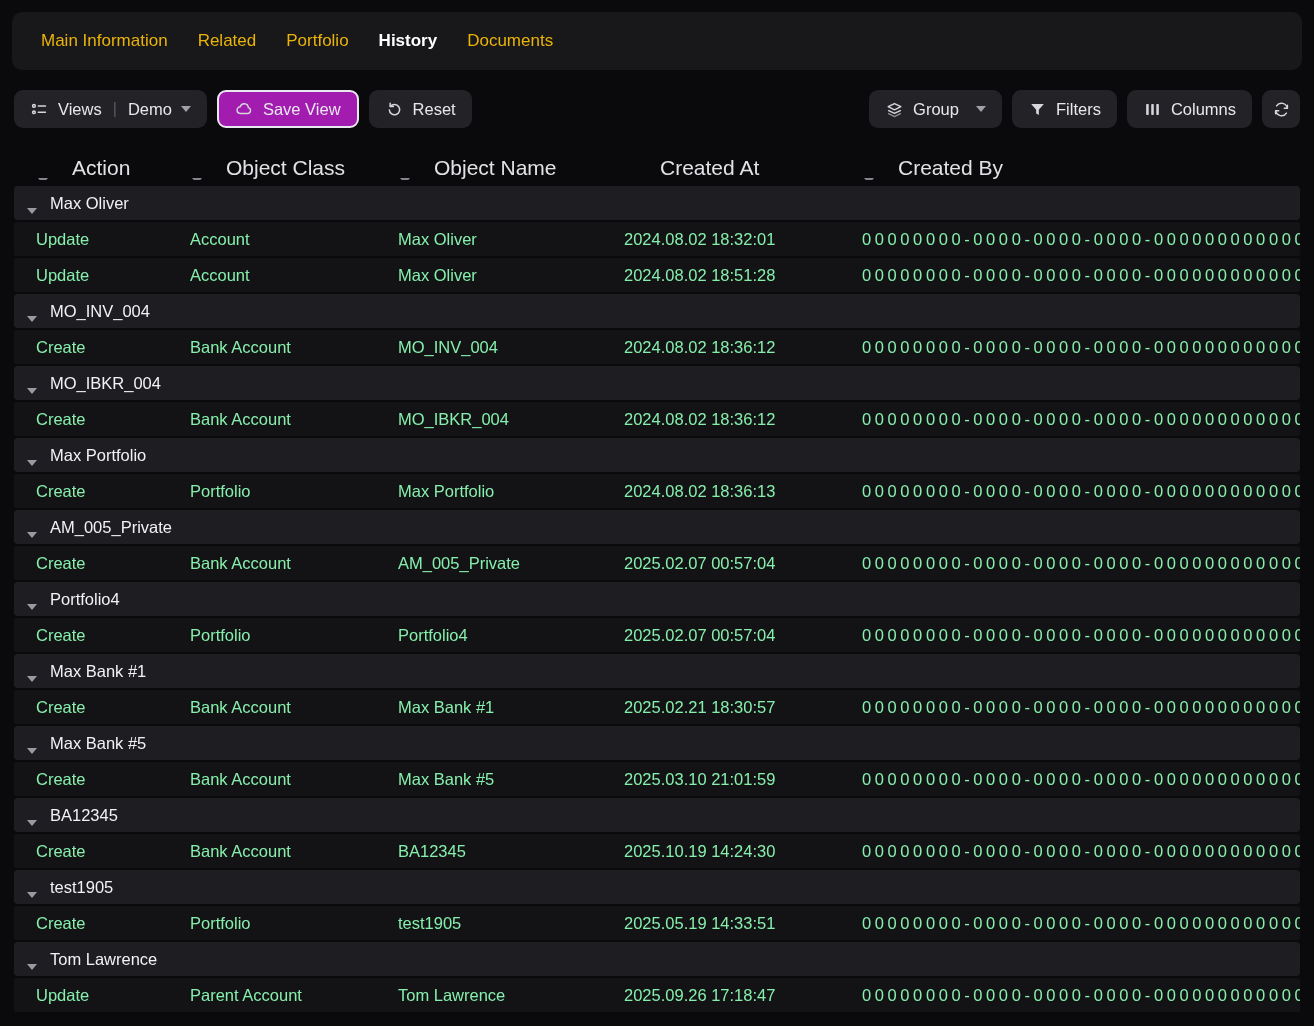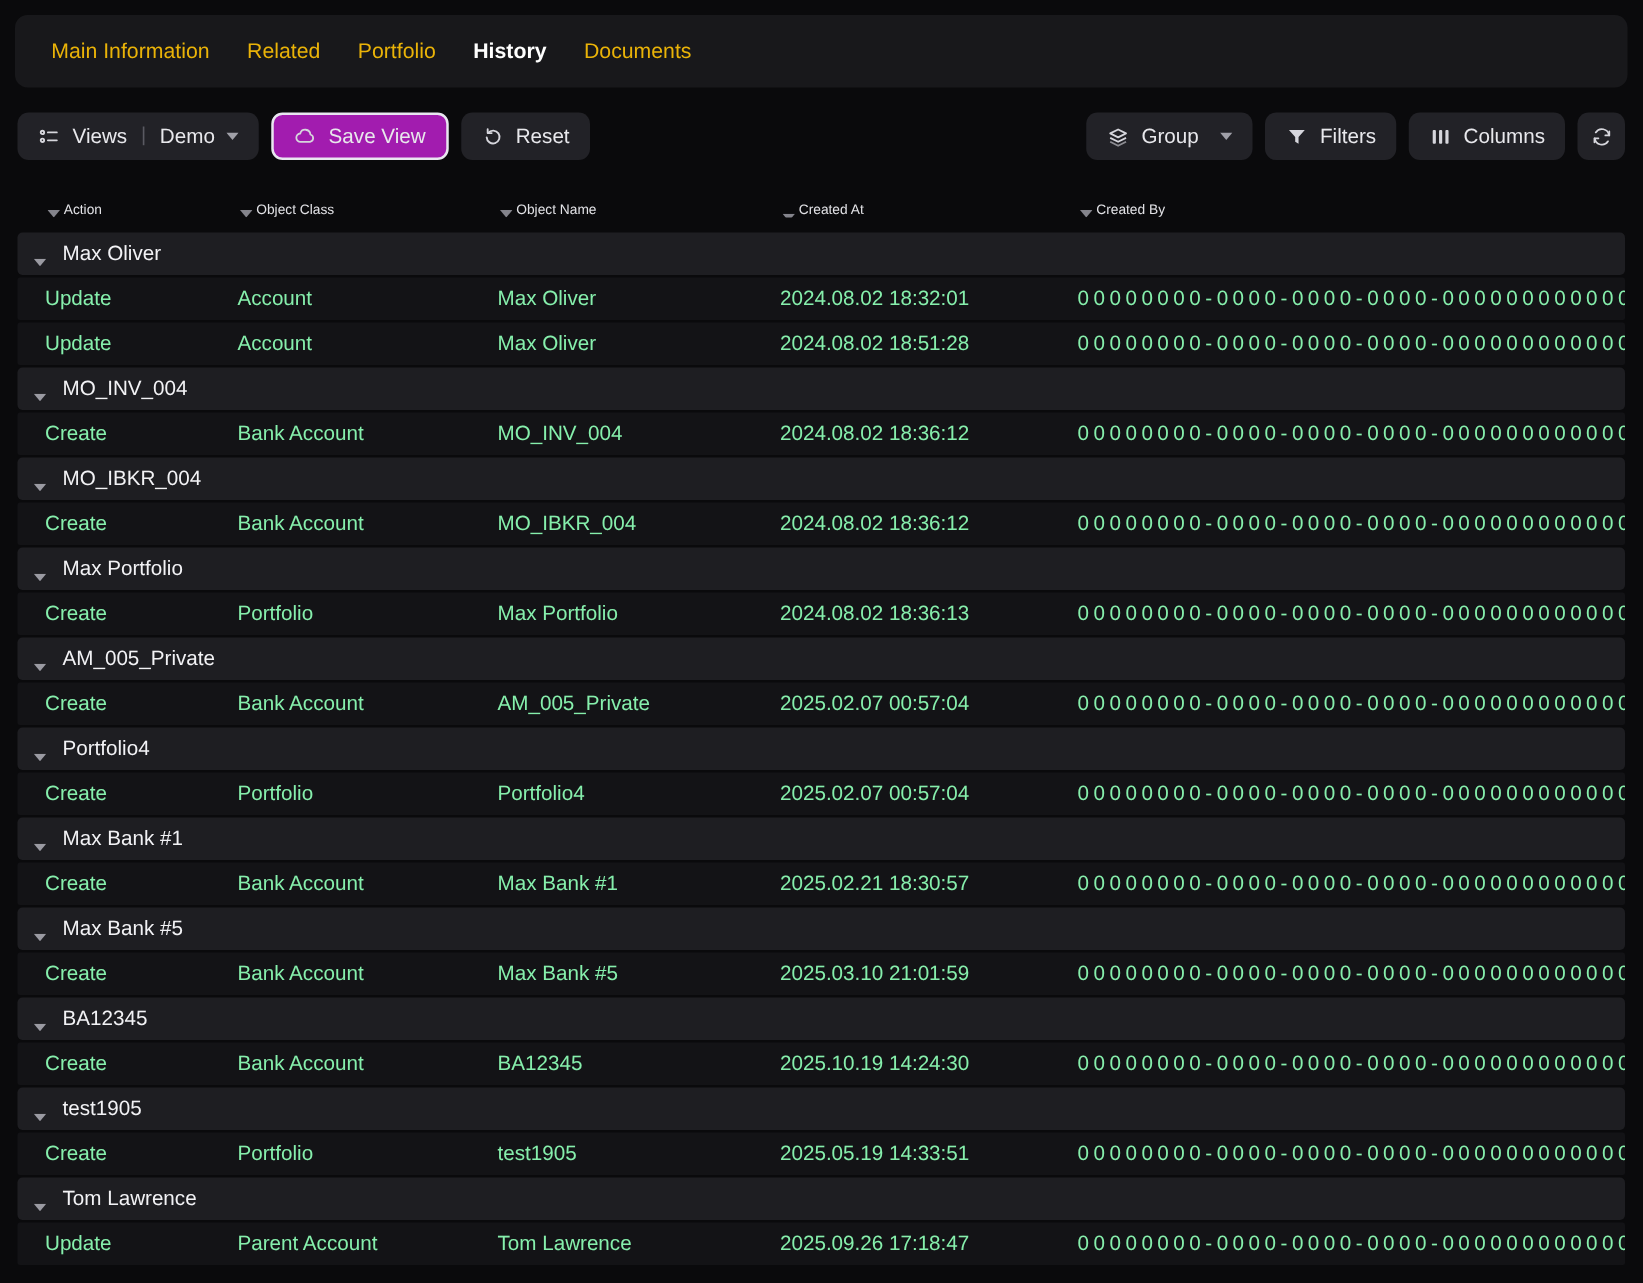--- a/index.html
+++ b/index.html
@@ -71,23 +71,23 @@
   }
   .thead {
     display: flex;
     height: 36px;
     align-items: center;
     background: transparent;
   }
   .th {
     display: flex;
     align-items: center;
-    gap: 3px;
+    gap: 24px;
     padding-left: 24px;
-    font-size: 11px;
+    font-size: 21px;
     color: #e2e2e6;
     overflow: hidden;
     white-space: nowrap;
   }
   .th .chev-svg { color: #84848c; flex: 0 0 auto; cursor: pointer; }
 
   .col-0 { width: 154px; flex: 0 0 auto; }
   .col-1 { width: 208px; flex: 0 0 auto; }
   .col-2 { width: 226px; flex: 0 0 auto; }
   .col-3 { width: 238px; flex: 0 0 auto; align-items: flex-end; }

